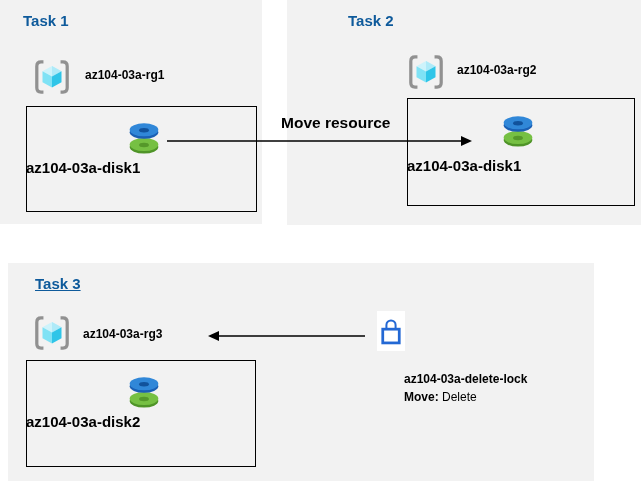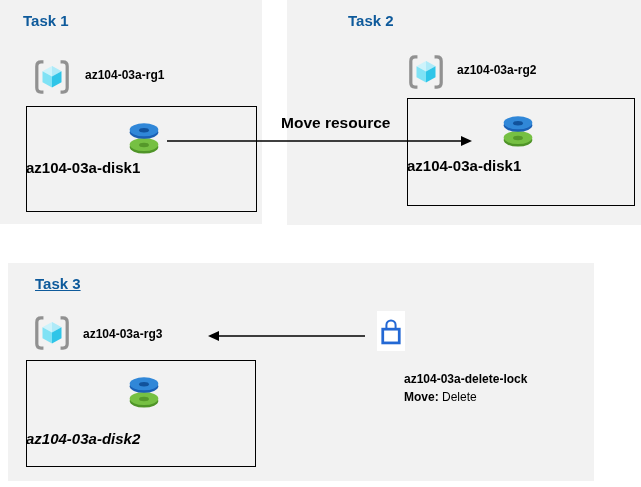--- a/index.html
+++ b/index.html
@@ -32,21 +32,21 @@
   #rg-label-3{left:83px;top:327px;}
 
   .disk-icon{position:absolute;width:40px;height:36px;}
   #disk-icon-1{left:124px;top:120px;}
   #disk-icon-2{left:498px;top:113px;}
   #disk-icon-3{left:124px;top:374px;}
 
   .disk-label{position:absolute;font-size:15px;font-weight:bold;color:#000;white-space:nowrap;}
   #disk-label-1{left:26px;top:159px;width:229px;}
   #disk-label-2{left:407px;top:157px;width:226px;}
-  #disk-label-3{left:26px;top:430px;width:228px;font-style:italic;}
+  #disk-label-3{left:26px;top:413px;width:228px;}
 
   #move-label{position:absolute;left:281px;top:114px;font-size:15.5px;font-weight:bold;color:#000;white-space:nowrap;}
 
   #lock-plate{position:absolute;left:377px;top:311px;width:28px;height:40px;background:#fff;}
   #lock-icon{position:absolute;left:380px;top:315px;width:22px;height:32px;}
   #lock-text{position:absolute;left:404px;top:322px;font-size:12px;color:#000;line-height:18px;white-space:nowrap;margin-top:48px;}
   #lock-text .lock-name{font-weight:bold;}
   #lock-text .type-label{font-weight:bold;}
 
   #arrow-layer{position:absolute;left:0;top:0;width:641px;height:487px;pointer-events:none;}

